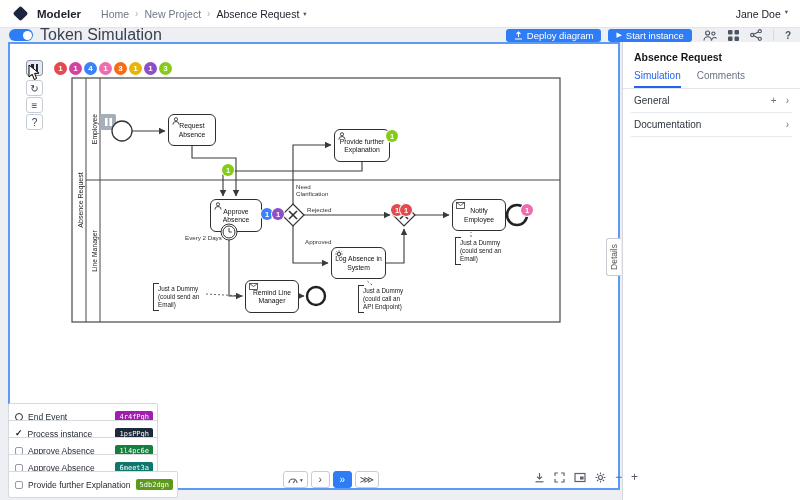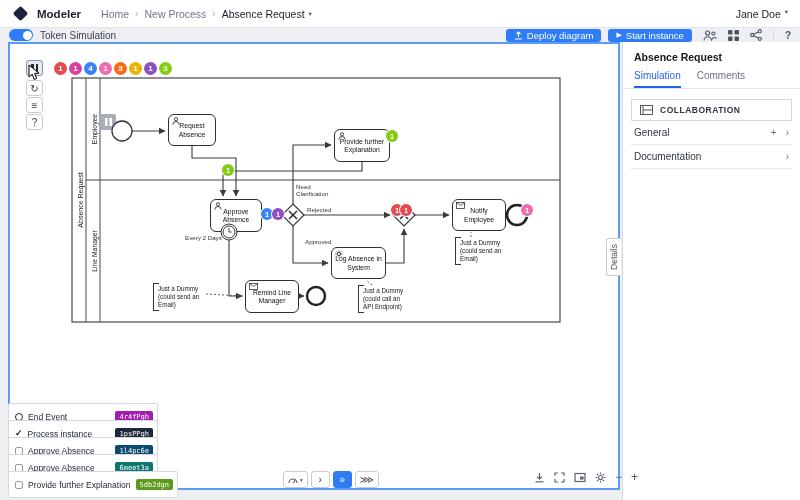--- a/index.html
+++ b/index.html
@@ -15,21 +15,21 @@
   .crumb{font-size:10.5px;color:#6f7683}
   .crumb.active{color:#1b1f27}
   .sep{color:#aab0b9;margin:0 6px;font-size:10px}
   .caret{font-size:6.5px;color:#555;margin-left:4px}
   .user{margin-left:auto;font-size:10.5px;color:#1b1f27;display:flex;align-items:flex-start}
 
   
   .subbar{left:0;top:28px;width:800px;height:14px;display:flex;align-items:center;padding:0 9px;z-index:10}
   .tog{width:24px;height:12px;border-radius:6px;background:#2e7cf6;position:relative;margin-right:7px;flex:none}
   .tog::after{content:"";position:absolute;right:1.5px;top:1.5px;width:9px;height:9px;background:#fff;border-radius:50%}
-  .toglabel{font-size:10px;color:#3a4150}
+  .toglabel{font-size:16px;color:#3a4150}
   .rgroup{margin-left:auto;display:flex;align-items:center}
   .btn{height:13px;display:flex;align-items:center;gap:4px;background:#2e7cf6;color:#fff;font-size:9.5px;border:none;border-radius:3px;padding:0 8px;margin-left:7px;font-family:inherit}
   .play{font-size:7px}
   .hicon{margin-left:11px;color:#4b5563;display:flex;align-items:center;font-size:10px;font-weight:bold}
   .vdiv{width:1px;height:12px;background:#d7dbe0;margin-left:11px}
 
   
   .canvas{left:8px;top:42px;width:612px;height:448px;background:#fff;border:2px solid #5b9bf7;z-index:1}
   svg.lay{left:0;top:0;pointer-events:none}
   .z2{z-index:2}.z4{z-index:4}
@@ -88,21 +88,21 @@
 </head>
 <body>
 
 <div class="stage">
 
   <div class="header abs">
     <span class="logo"></span>
     <span class="appname">Modeler</span>
     <span class="crumb">Home</span>
     <span class="sep">›</span>
-    <span class="crumb">New Process</span>
+    <span class="crumb">New Project</span>
     <span class="sep">›</span>
     <span class="crumb active">Absence Request</span>
     <span class="caret">▾</span>
     <span class="user">
       <span>Jane Doe</span>
       <span class="caret">▾</span>
     </span>
   </div>
 
   <div class="subbar abs">
@@ -335,21 +335,21 @@
     <span class="logchip" style="background-color: #a21caf;">4r4fPqh</span>
   </div>
   <div class="logrow" style="top:420px;width:150px">
     <span class="ic-check">✓</span>
     <span class="loglabel">Process instance</span>
     <span class="logchip" style="background-color: rgb(30, 42, 58);">1psPPqh</span>
   </div>
   <div class="logrow" style="top:437px;width:150px">
     <span class="ic-box"></span>
     <span class="loglabel">Approve Absence</span>
-    <span class="logchip" style="background-color: #0c4a6e;">1l4pc6e</span>
+    <span class="logchip" style="background-color: #15803d;">1l4pc6e</span>
   </div>
   <div class="logrow" style="top:454px;width:150px">
     <span class="ic-box"></span>
     <span class="loglabel">Approve Absence</span>
     <span class="logchip" style="background-color: rgb(15, 118, 110);">6meet3a</span>
   </div>
   <div class="logrow" style="top:471px;width:170px">
     <span class="ic-box"></span>
     <span class="loglabel">Provide further Explanation</span>
     <span class="logchip" style="background-color: rgb(92, 154, 27);">5db2dgn</span>
@@ -407,30 +407,20 @@
   <div class="details-tab abs">
     <span class="vtext">Details</span>
   </div>
 
   <div class="sidebar abs">
     <div class="ptitle">Absence Request</div>
     <div class="tabs">
       <span class="tab active">Simulation</span>
       <span class="tab">Comments</span>
     </div>
-    <div class="collab">
-      <svg width="13" height="10" viewBox="0 0 13 10">
-          <g fill="none" stroke="#555" stroke-width="1">
-            <rect x="0.5" y="0.5" width="12" height="9"></rect>
-            <line x1="3" y1="0.5" x2="3" y2="9.5"></line>
-            <line x1="3" y1="5" x2="12.5" y2="5"></line>
-          </g>
-        </svg>
-      <span>COLLABORATION</span>
-    </div>
     <div class="prow">
       <span>General</span>
       <span class="right">
         <span>+</span>
         <span>›</span>
       </span>
     </div>
     <div class="prow">
       <span>Documentation</span>
       <span class="right">

